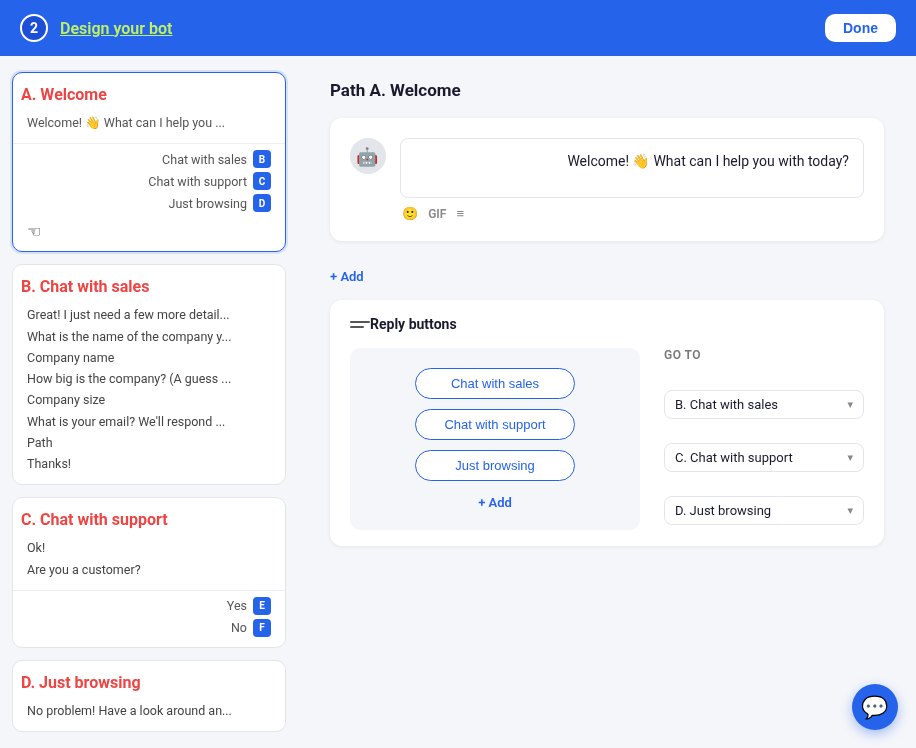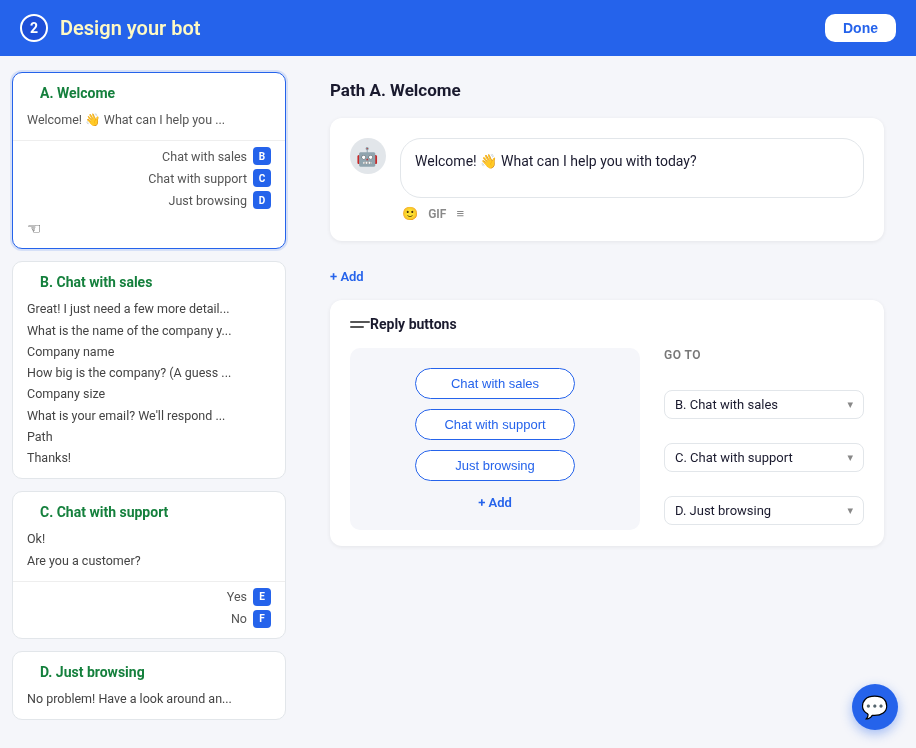--- a/index.html
+++ b/index.html
@@ -34,23 +34,24 @@
       border-radius: 50%;
       width: 28px;
       height: 28px;
       display: flex;
       align-items: center;
       justify-content: center;
       font-weight: 700;
       font-size: 14px;
     }
     .header-title {
-      font-size: 20px;
+      font-size: 16px;
       font-weight: 600;
-      color: #fef9c3;
+      color: #bef264;
+      text-decoration: underline;
     }
     .done-btn {
       background: white;
       color: #2563eb;
       border: none;
       border-radius: 10px;
       padding: 6px 18px;
       font-size: 14px;
       font-weight: 600;
       cursor: pointer;
@@ -79,24 +80,24 @@
       border-radius: 10px;
       border: 1.5px solid #e2e6ea;
       overflow: hidden;
     }
     .card.active {
       border-color: #2563eb;
       box-shadow: 0 0 0 2px rgba(37,99,235,0.15);
     }
 
     .card-header {
-      padding: 12px 27px 6px;
+      padding: 12px 8px 6px;
       font-weight: 700;
-      font-size: 14px;
-      color: #15803d;
+      font-size: 16px;
+      color: #ef4444;
     }
     .card-body {
       padding: 2px 14px 10px;
       color: #555;
       font-size: 12.5px;
       line-height: 1.7;
     }
     .card-body .item-text {
       color: #444;
     }
@@ -172,27 +173,28 @@
       justify-content: center;
       font-size: 18px;
       flex-shrink: 0;
     }
     .chat-bubble-area {
       flex: 1;
     }
     .chat-bubble {
       background: white;
       border: 1.5px solid #e2e6ea;
-      border-radius: 21px;
+      border-radius: 8px;
       padding: 12px 14px;
       font-size: 14px;
       color: #1a1a2e;
       line-height: 1.5;
       min-height: 60px;
       margin-bottom: 8px;
+      text-align: right;
     }
     .chat-toolbar {
       display: flex;
       gap: 10px;
       align-items: center;
       padding: 0 2px;
       color: #aaa;
       font-size: 14px;
     }
     .chat-toolbar span {

